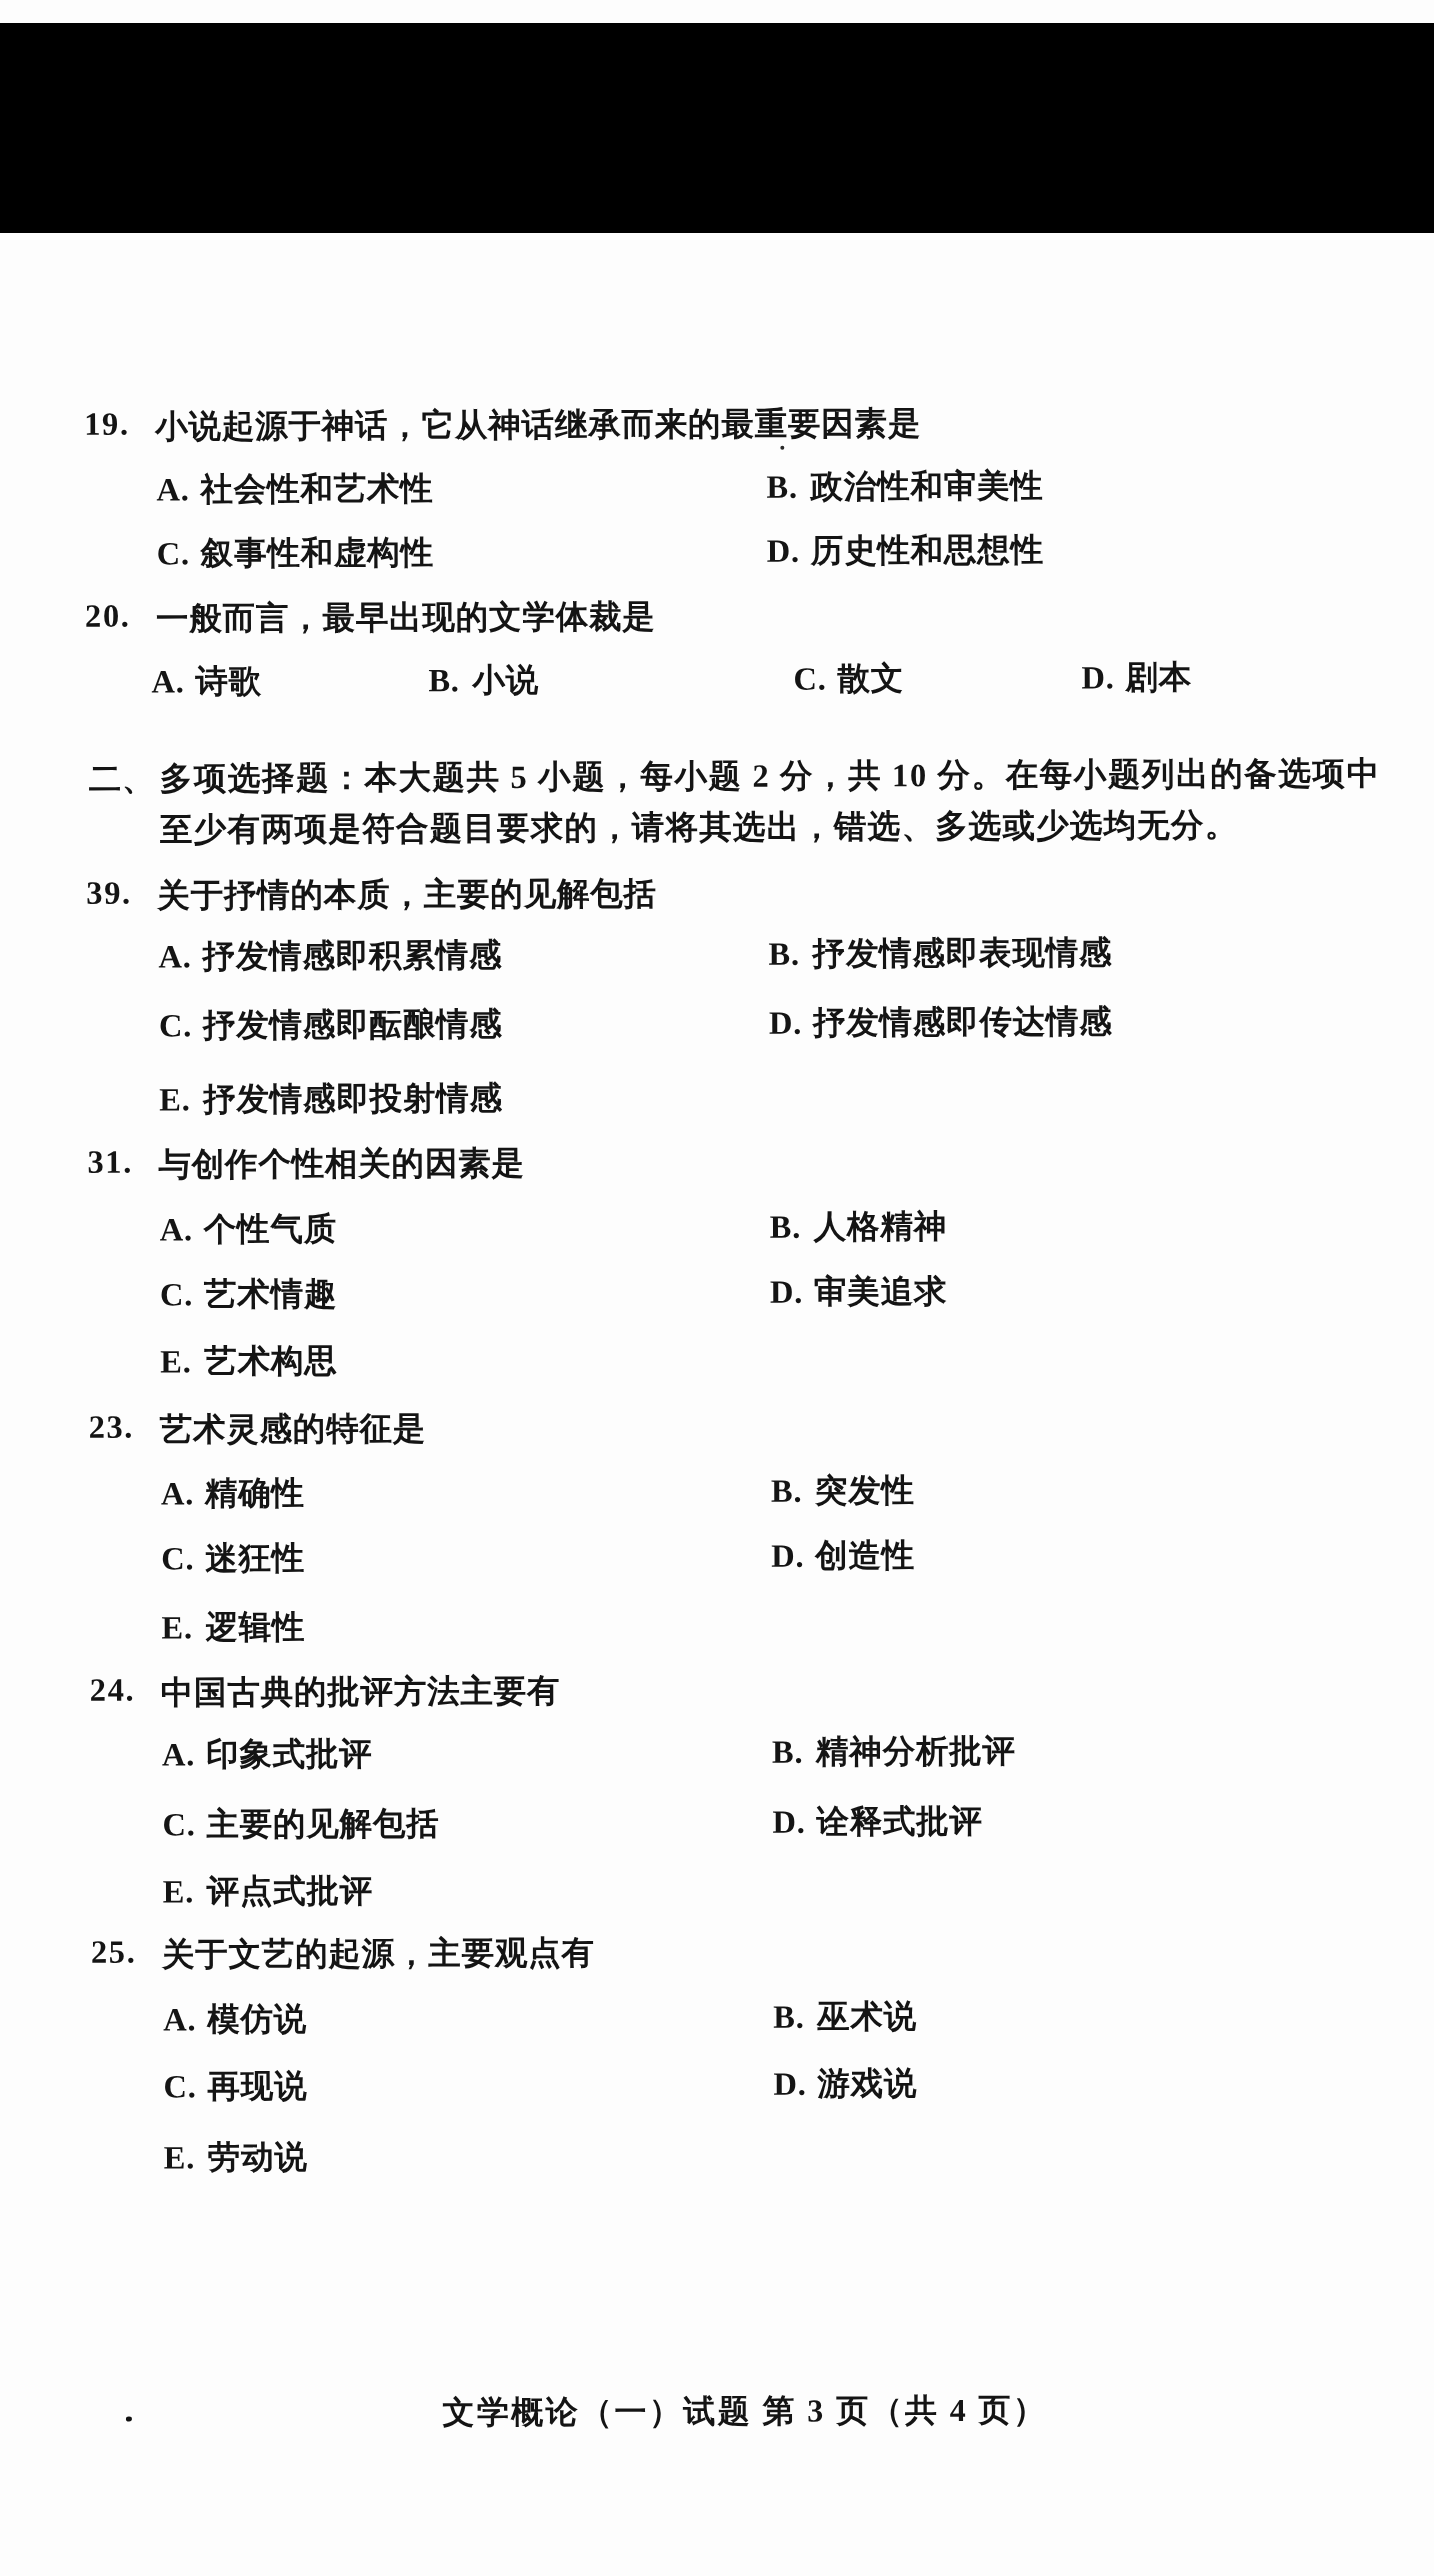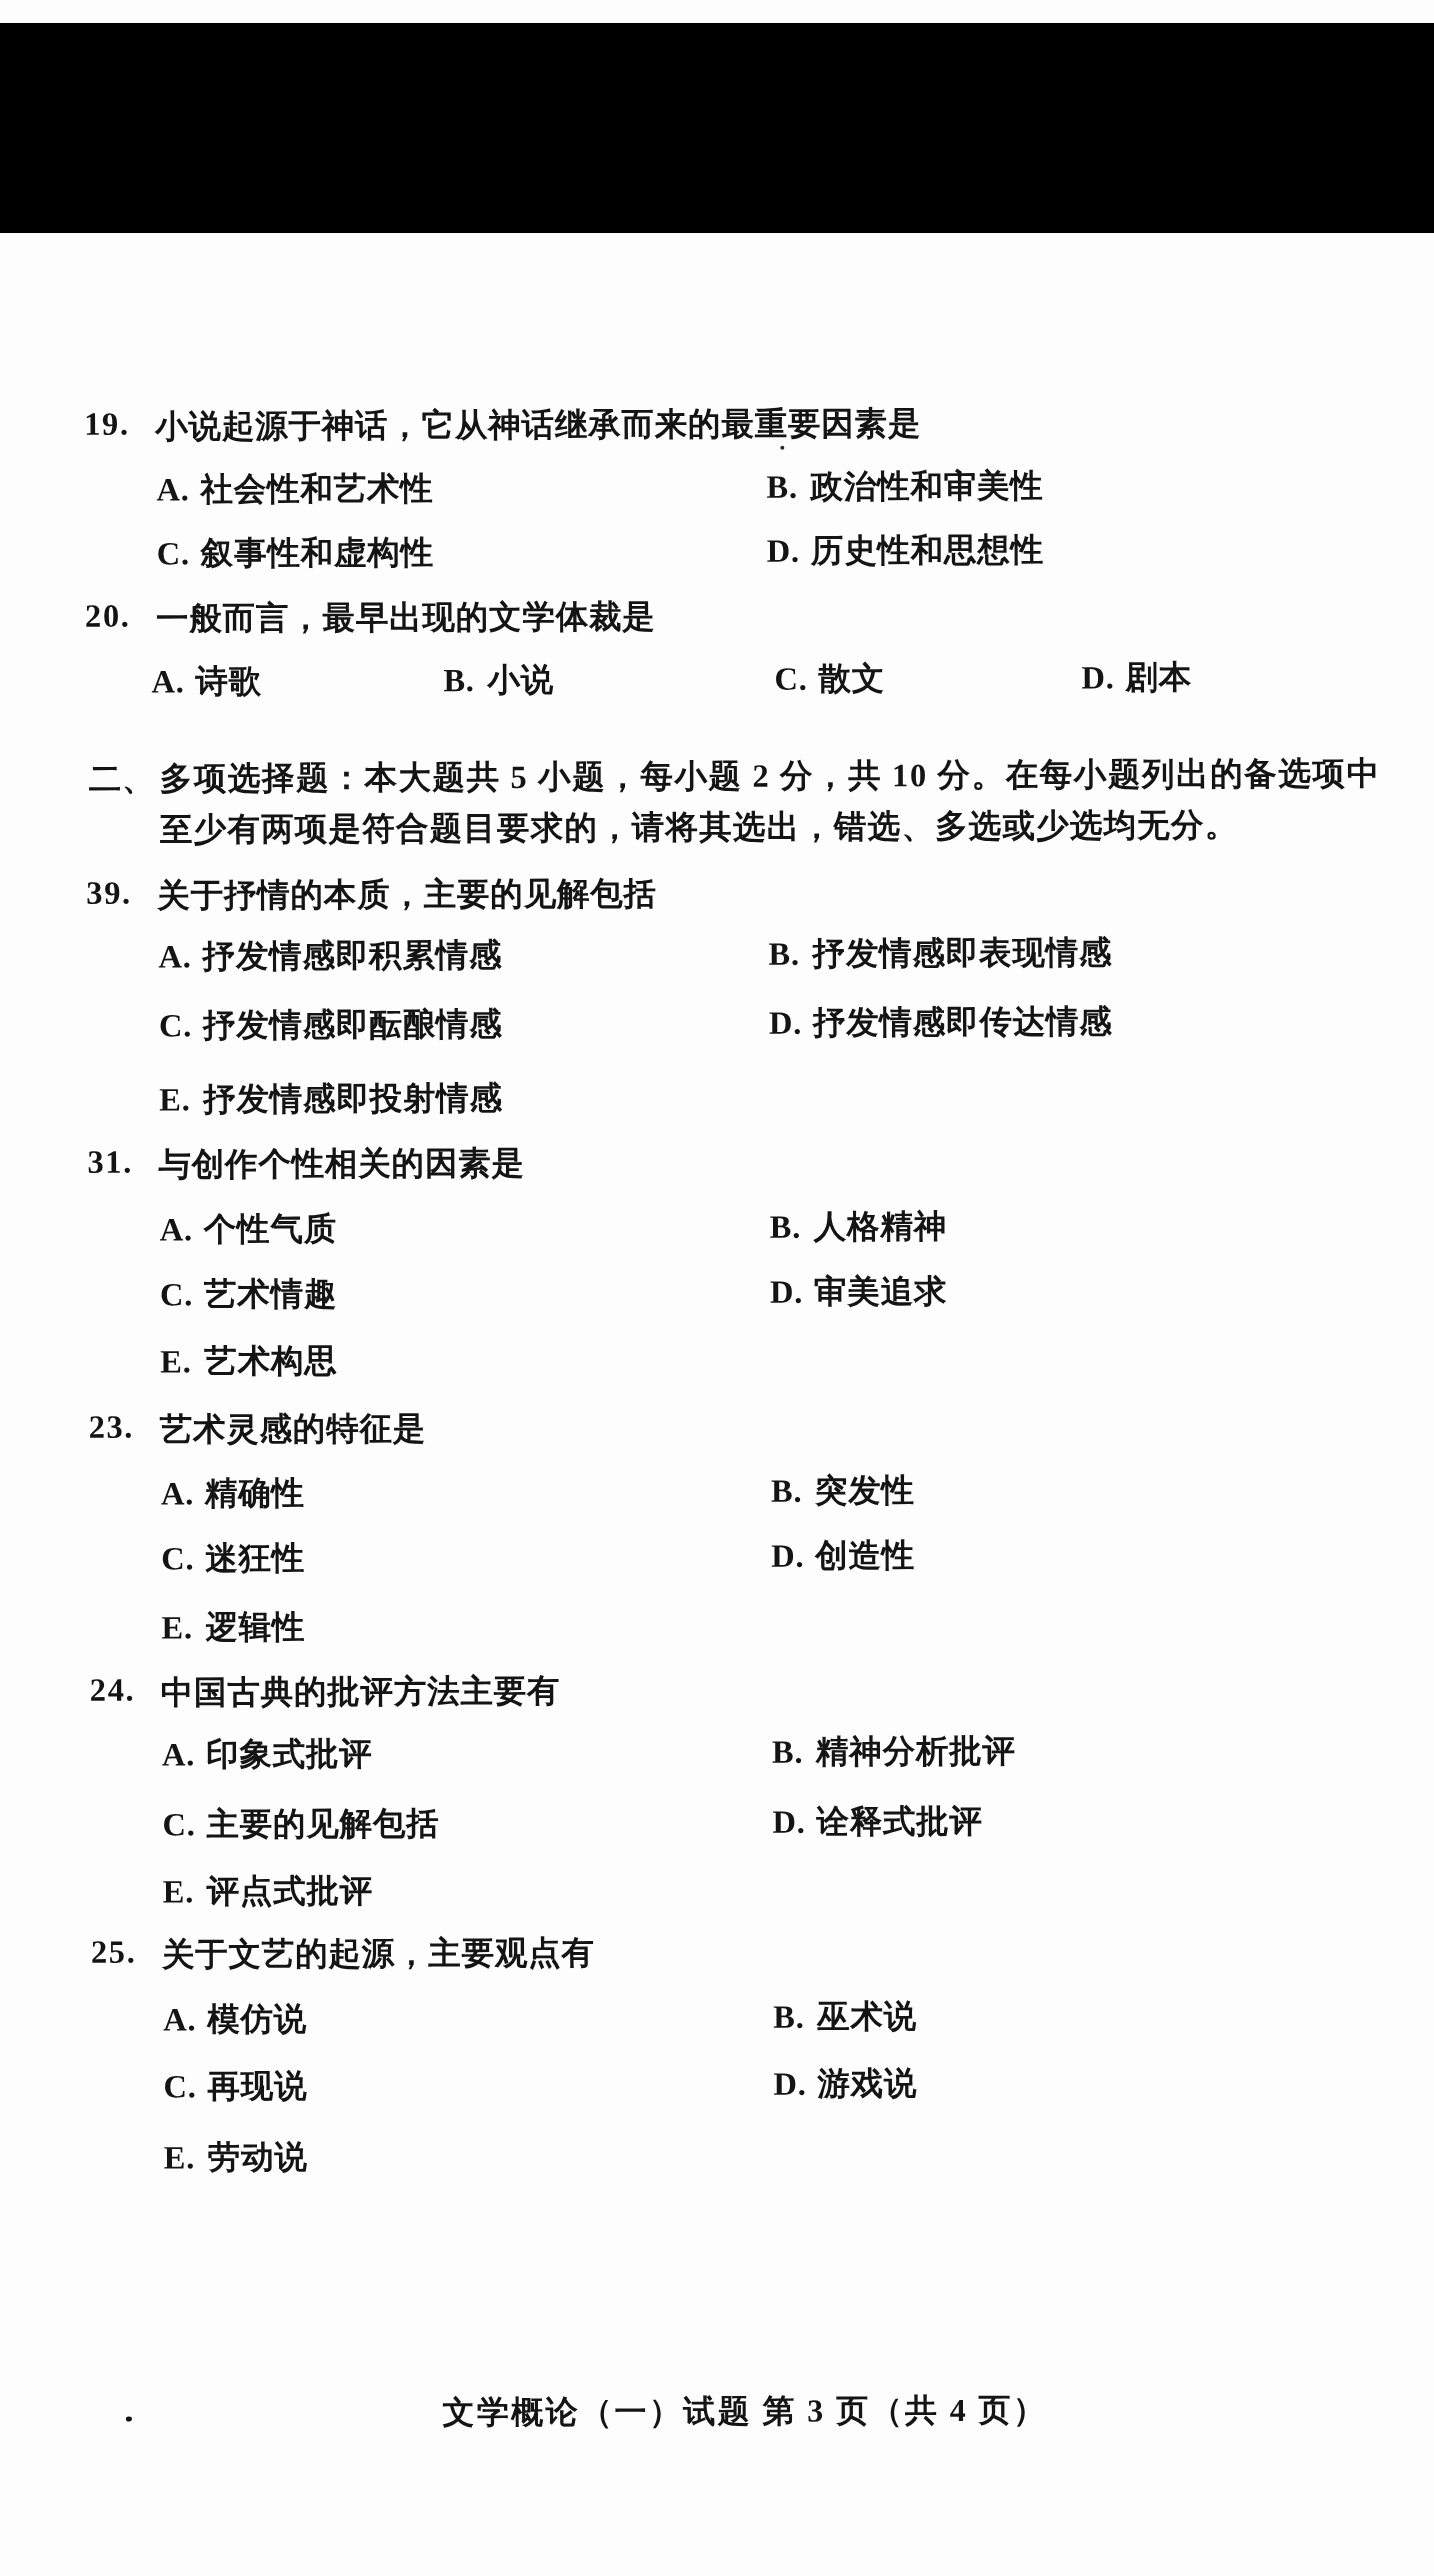--- a/index.html
+++ b/index.html
@@ -35,22 +35,22 @@
   .q-text{position:absolute; left:159px; letter-spacing:0.8px;}
   .sec-num{position:absolute; left:91px; letter-spacing:0.8px;}
   .sec-text{position:absolute; left:162px; letter-spacing:1.6px;}
   .sec-text2{position:absolute; left:162px; letter-spacing:1.2px;}
   .opt{position:absolute; white-space:nowrap;}
   .opt-label{display:inline-block; min-width:44px; letter-spacing:0.8px;}
   .opt-text{letter-spacing:0.8px;}
   .cA{left:160px}
   .cB{left:770px}
   .g1{left:154px}
-  .g2{left:446px}
-  .g3{left:777px}
+  .g2{left:431px}
+  .g3{left:796px}
   .g4{left:1084px}
   .footer{
     position:absolute;
     top:2390px; left:0; width:100%;
     text-align:center;
     padding-left:45px;
     box-sizing:border-box;
     font-size:32px;
     letter-spacing:2.4px;
   }

